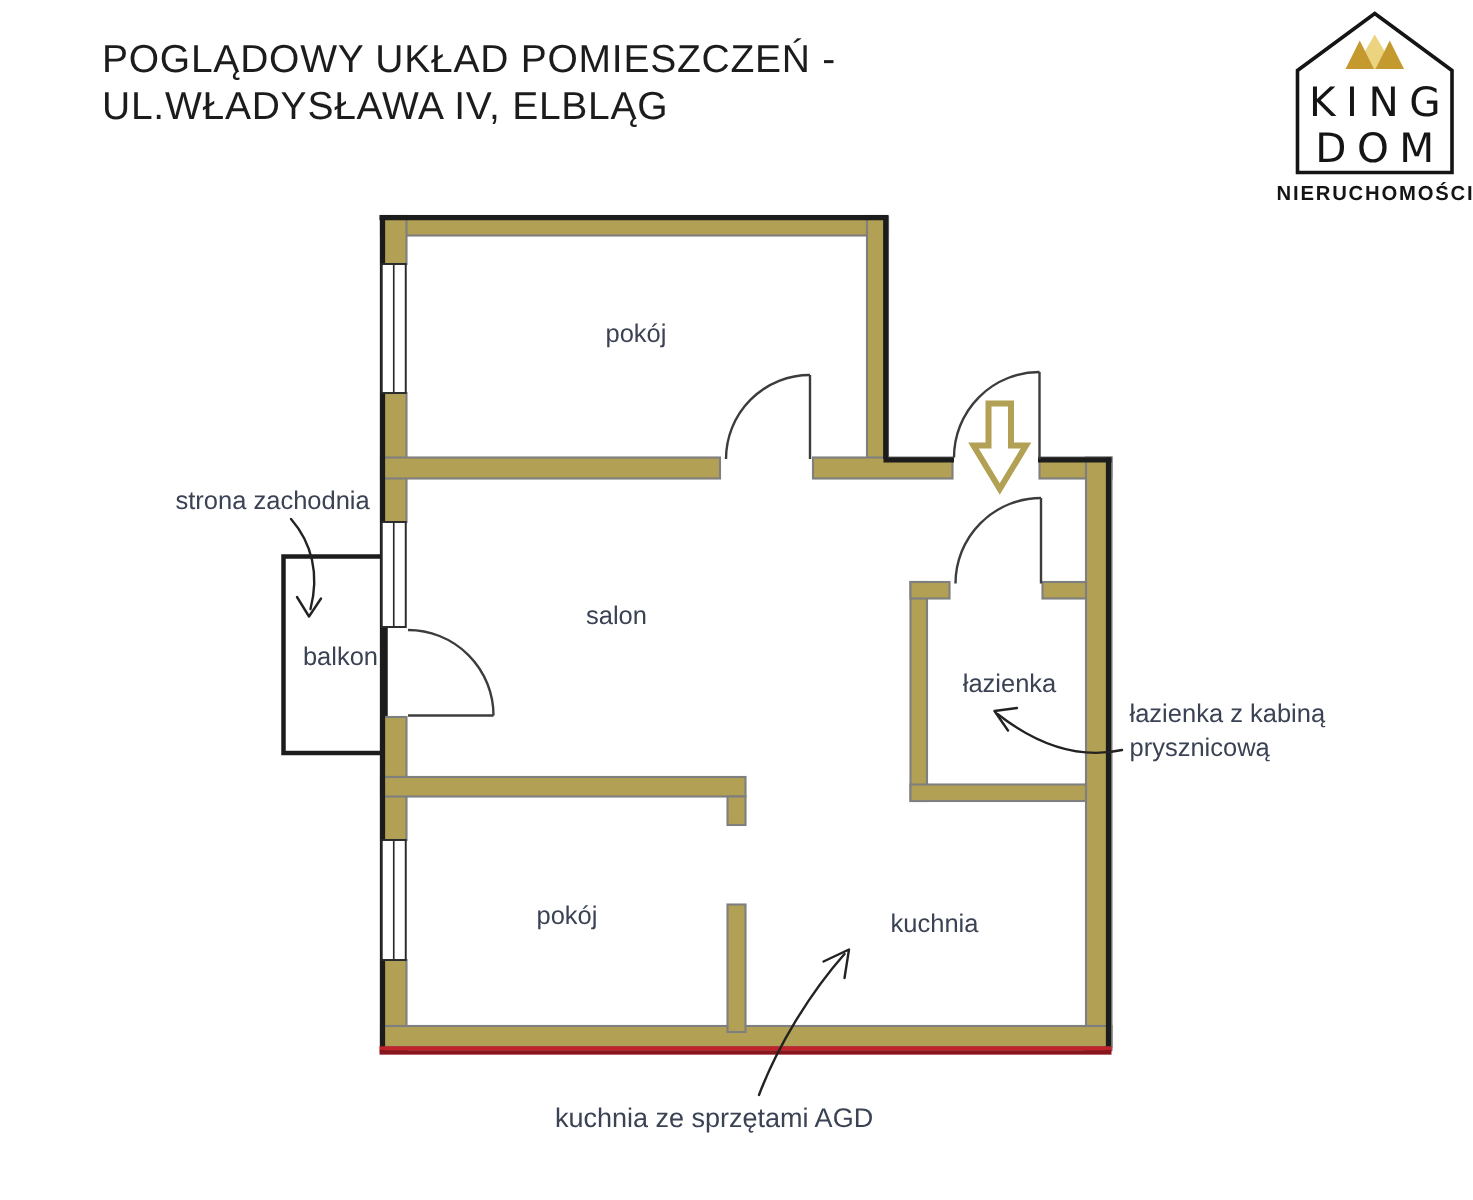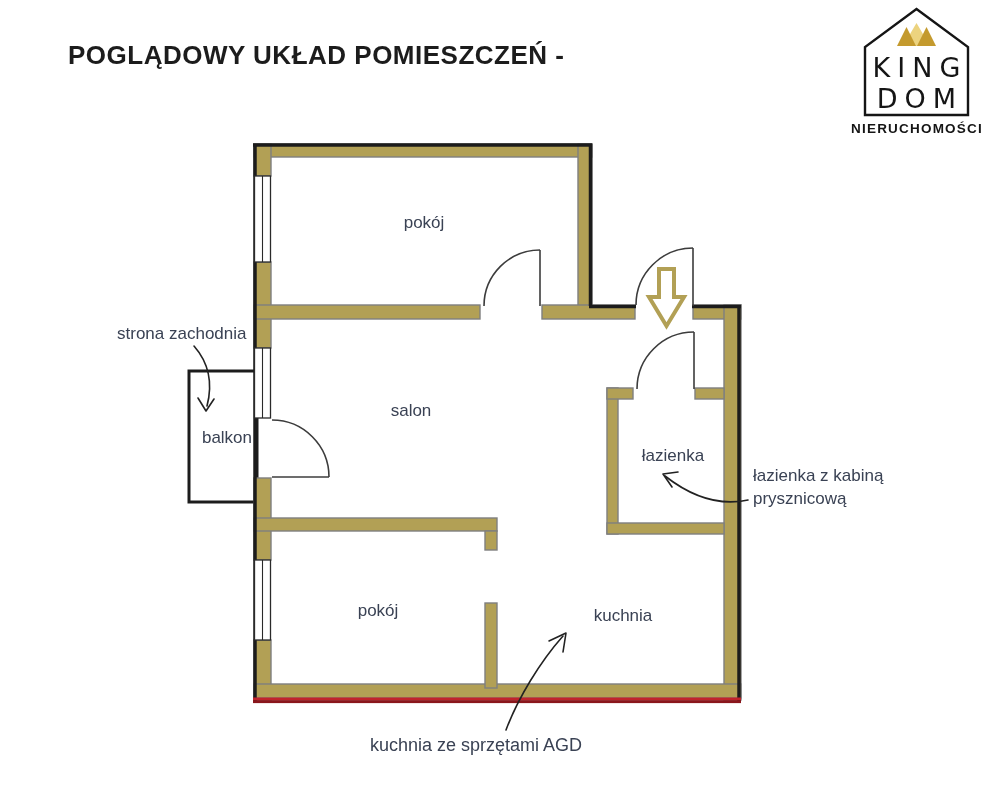--- a/index.html
+++ b/index.html
@@ -1,22 +1,22 @@
 <!DOCTYPE html>
 <html style="--wall-fill: #b2a055; --wall-inner-line: #7f7f7f; --outline-black: #1c1c1c; --foundation-red: #9e1b23; --label-text: #3a4254; --title-text: #1c1c1c; --arrow-gold: #b2a055; --crown-gold-dark: #c49a2e; --crown-gold-light: #ecd37f;"><head>
 <meta charset="utf-8">
 <style>
   html,body{margin:0;padding:0;}
   body{
     width:982px;height:800px;background:#ffffff;position:relative;
     font-family:"Liberation Sans", sans-serif;overflow:hidden;
   }
   .title-block{
-    position:absolute;left:68px;top:40px;
-    font-size:26px;font-weight:bold;line-height:31px;
+    position:absolute;left:68px;top:24px;
+    font-size:26px;font-weight:normal;line-height:31px;
     color:var(--title-text,#1c1c1c);letter-spacing:0.5px;white-space:nowrap;
   }
   svg{position:absolute;left:0;top:0;}
   .wall{fill:var(--wall-fill,#b2a055);stroke:var(--wall-inner-line,#7f7f7f);stroke-width:1.4;}
   .blk{stroke:var(--outline-black,#1c1c1c);stroke-width:3.5;fill:none;}
   .balcony-line{fill:#ffffff;stroke:var(--outline-black,#1c1c1c);stroke-width:3;}
   .win{fill:#ffffff;stroke:#2a2a2a;stroke-width:1.3;}
   .winline{stroke:#2a2a2a;stroke-width:1.1;}
   .door{stroke:#3c3c3c;stroke-width:1.6;fill:none;}
   .ann{stroke:#222222;stroke-width:1.6;fill:none;stroke-linecap:round;stroke-linejoin:round;}
@@ -30,20 +30,21 @@
   .crown-dark{fill:var(--crown-gold-dark,#c49a2e);}
   .crown-light{fill:var(--crown-gold-light,#ecd37f);}
   .red1{fill:#c1232b;}
   .red2{fill:#8a161c;}
 </style>
 </head>
 <body>
 
 <div class="title-block">
   <div>POGLĄDOWY UKŁAD POMIESZCZEŃ -</div>
+  <div>UL.WŁADYSŁAWA IV, ELBLĄG</div>
 </div>
 
 <svg viewBox="0 0 982 800" width="982" height="800">
 
   <rect class="balcony-line" x="189" y="371" width="68" height="131"></rect>
 
   <g>
 
     <rect class="wall" x="254" y="144" width="338" height="13"></rect>
 

